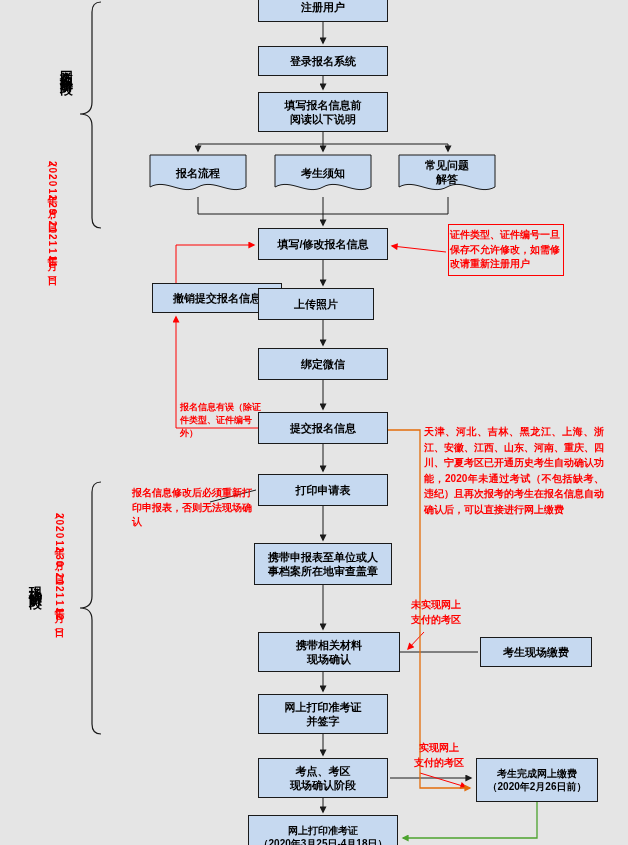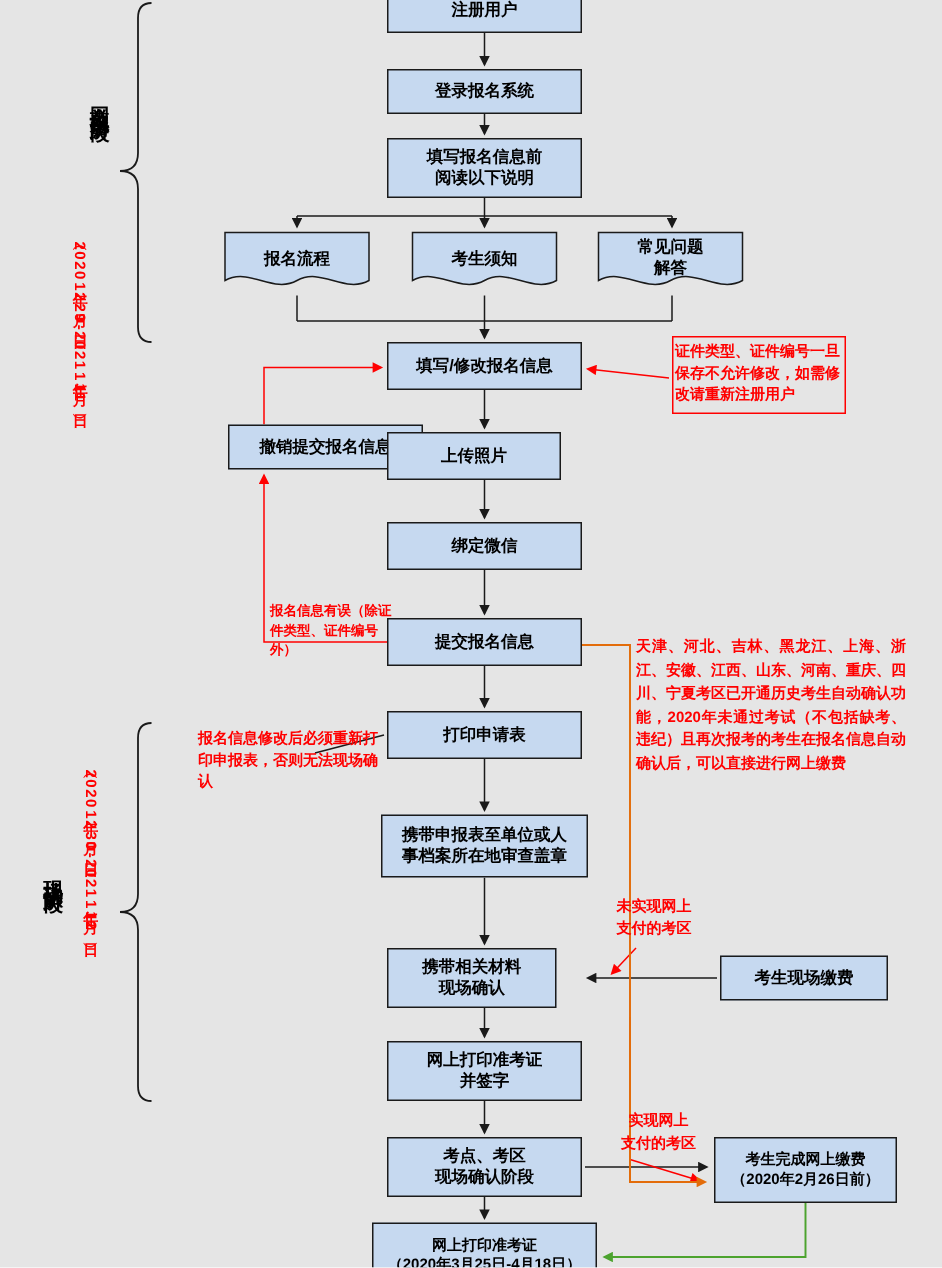--- a/index.html
+++ b/index.html
@@ -124,21 +124,21 @@
 解答</div>
 
   <div class="node" style="left:258px;top:228px;width:130px;height:32px;">填写/修改报名信息</div>
   <div class="node" style="left:112px;top:283px;width:130px;height:30px;margin-left:40px;">撤销提交报名信息</div>
   <div class="node" style="left:258px;top:288px;width:116px;height:32px;">上传照片</div>
   <div class="node" style="left:258px;top:348px;width:130px;height:32px;">绑定微信</div>
   <div class="node" style="left:258px;top:412px;width:130px;height:32px;">提交报名信息</div>
   <div class="node" style="left:258px;top:474px;width:130px;height:32px;">打印申请表</div>
   <div class="node" style="left:254px;top:543px;width:138px;height:42px;">携带申报表至单位或人
 事档案所在地审查盖章</div>
-  <div class="node" style="left:258px;top:632px;width:113px;height:40px;">携带相关材料
+  <div class="node" style="left:258px;top:632px;width:142px;height:40px;">携带相关材料
 现场确认</div>
   <div class="node" style="left:258px;top:694px;width:130px;height:40px;">网上打印准考证
 并签字</div>
   <div class="node" style="left:258px;top:758px;width:130px;height:40px;">考点、考区
 现场确认阶段</div>
   <div class="node small" style="left:248px;top:815px;width:150px;height:44px;">网上打印准考证
 （2020年3月25日-4月18日）</div>
 
   <div class="node" style="left:480px;top:637px;width:112px;height:30px;">考生现场缴费</div>
   <div class="node small" style="left:476px;top:758px;width:122px;height:44px;">考生完成网上缴费

